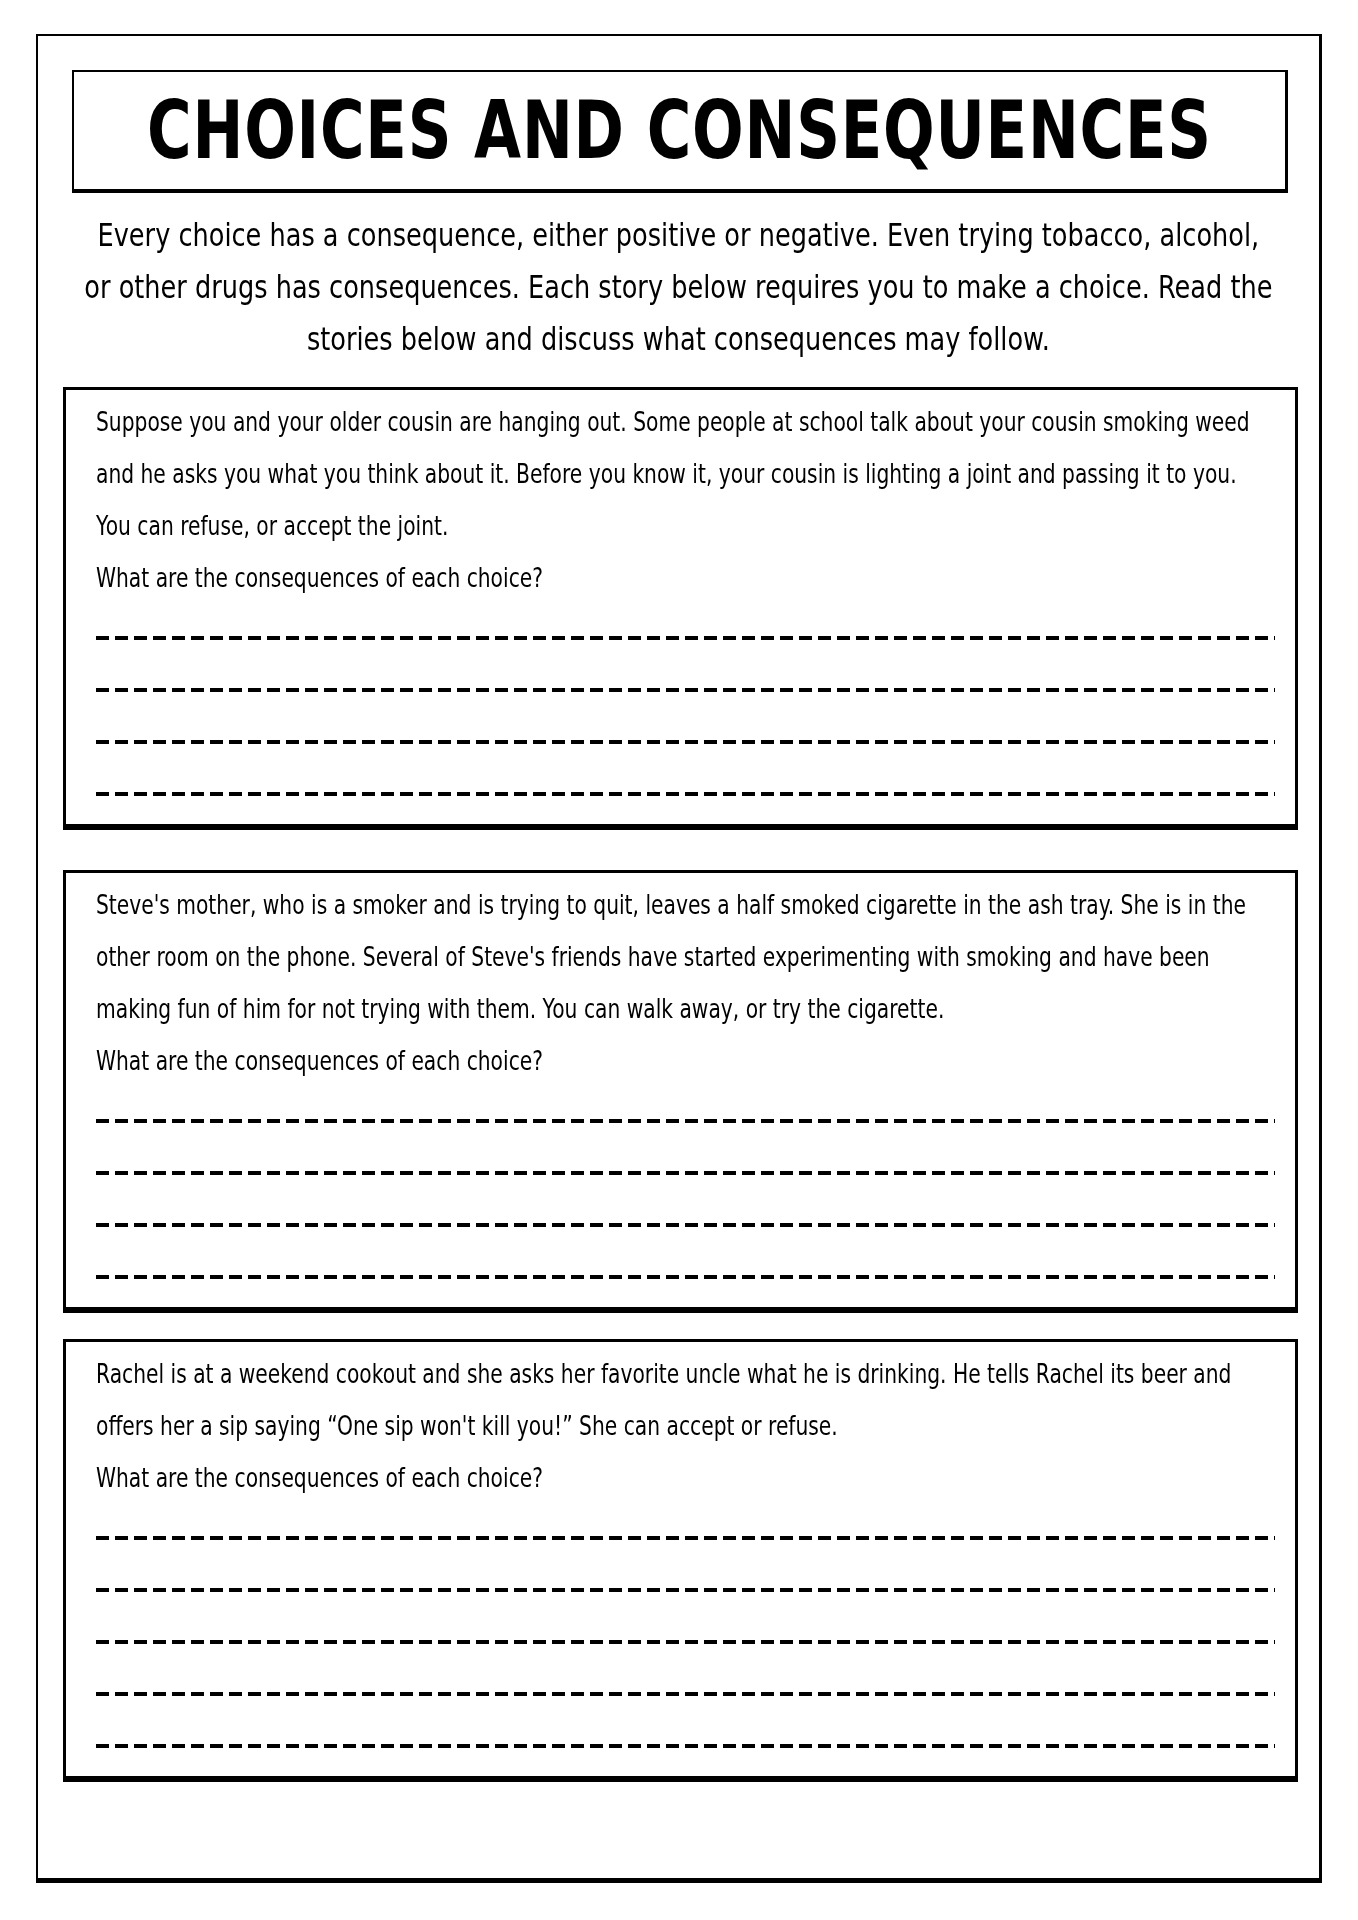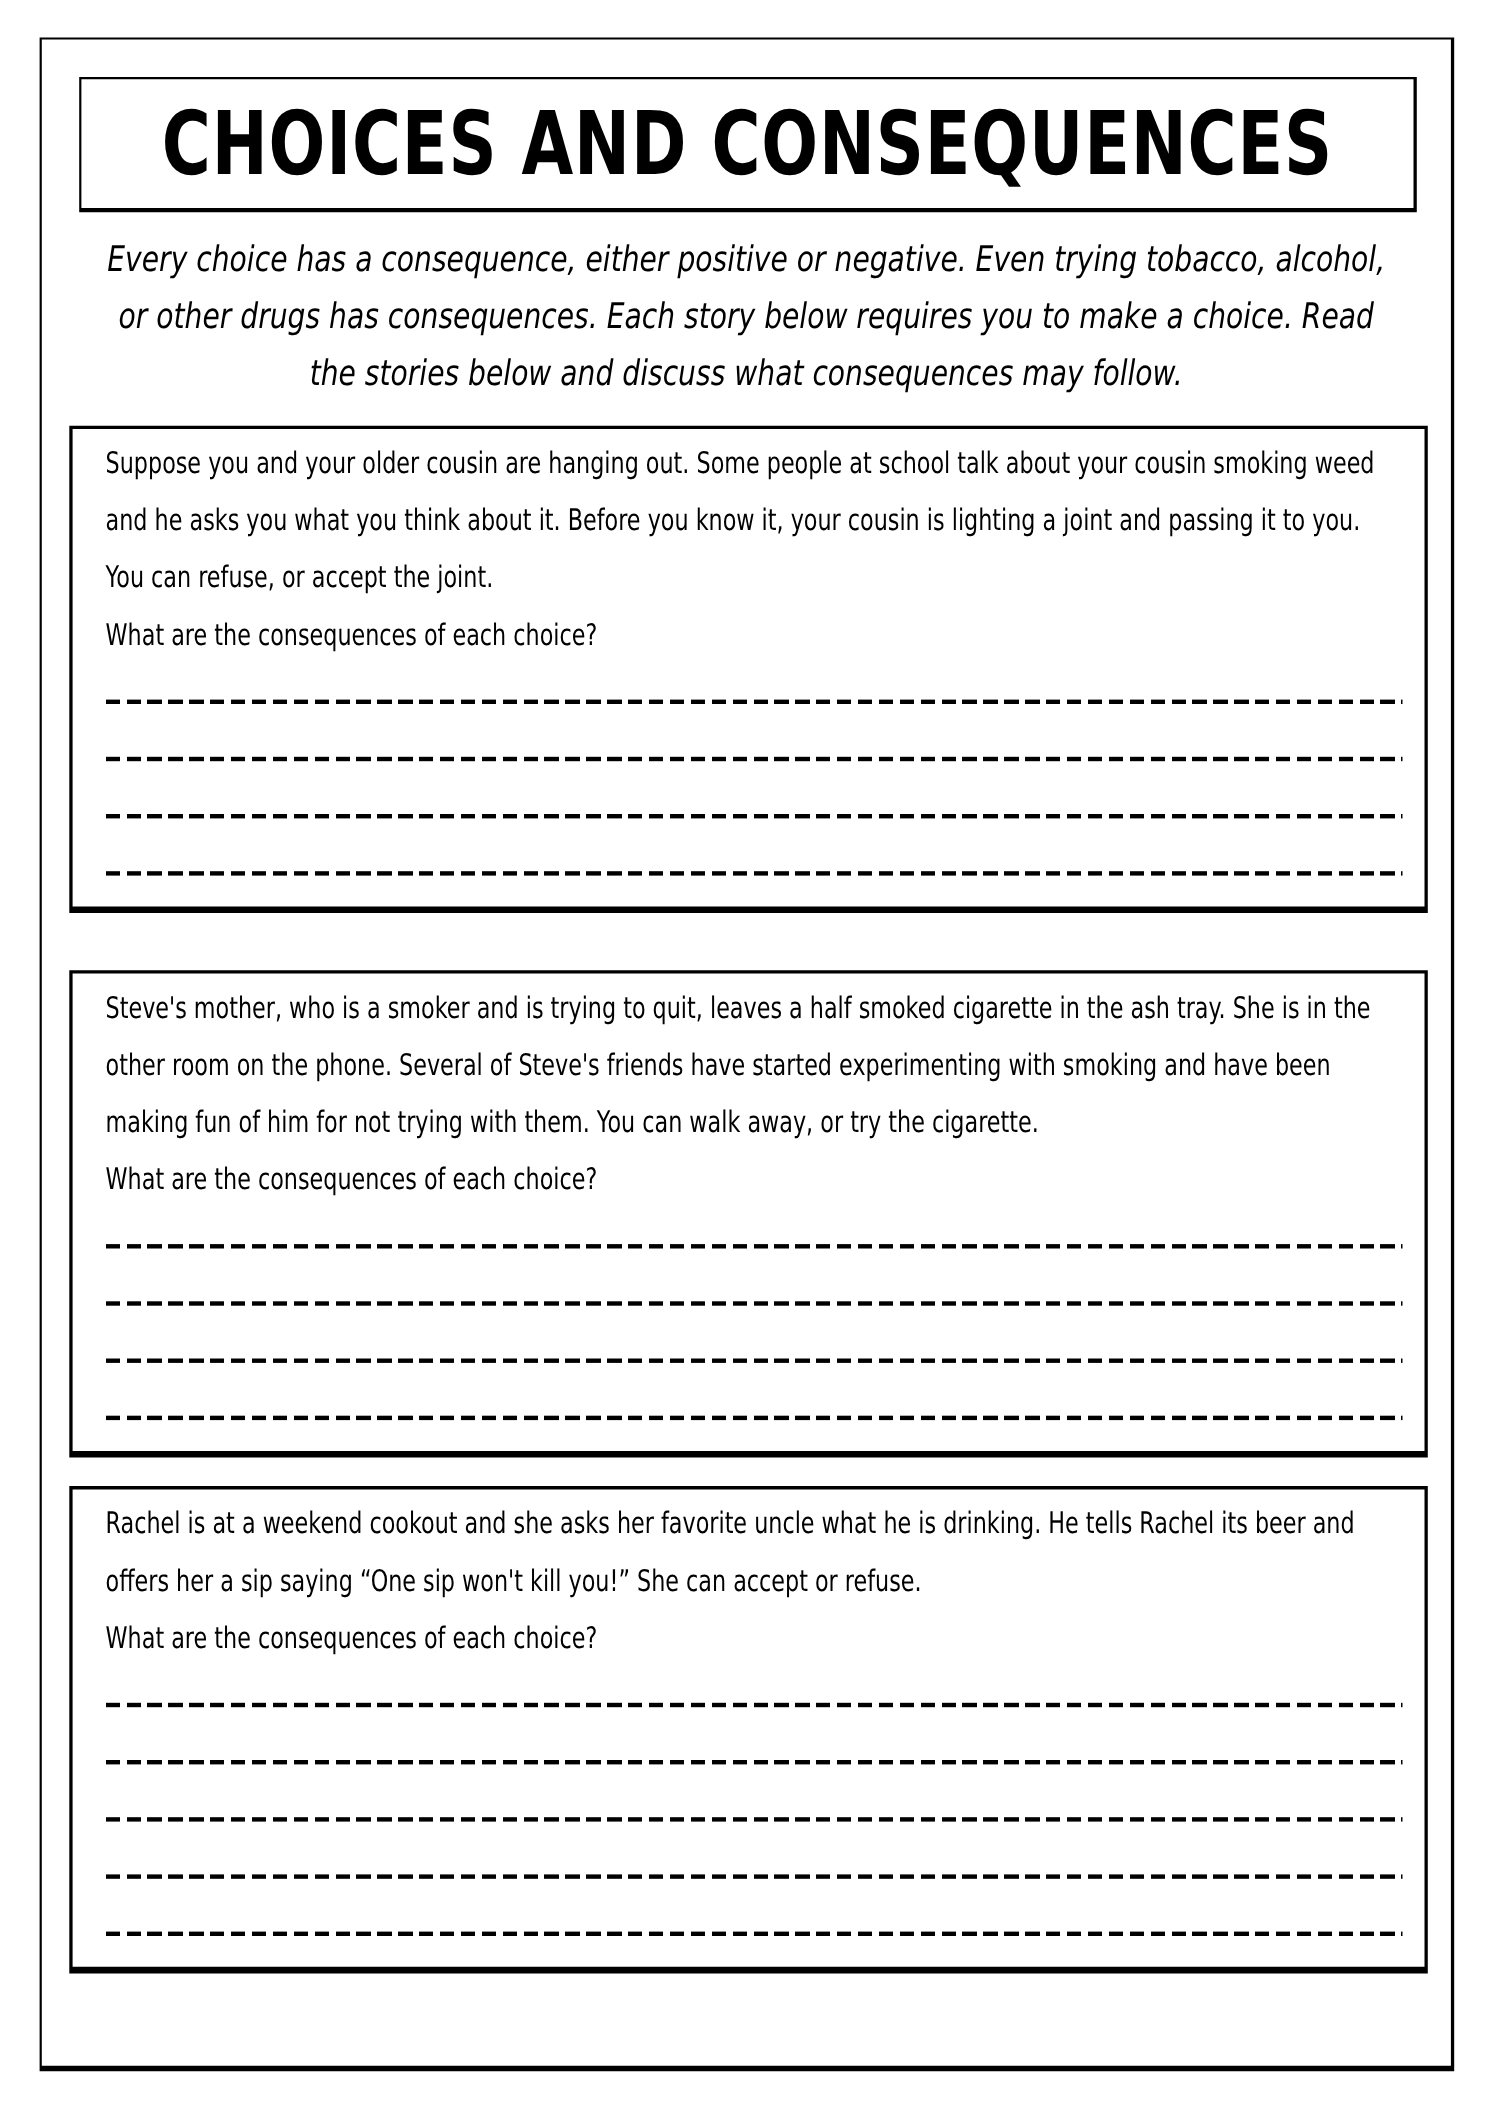--- a/index.html
+++ b/index.html
@@ -50,40 +50,39 @@
     transform-origin:50% 50%;
   }
 
   
   .intro{
     margin:16px 45px 22px 45px;
     font-size:32px;
     line-height:52px;
     text-align:center;
     width:calc(100% - 90px);
-    font-style:italic;
   }
   .intro .squeeze-block{
     display:block;
     width:125%;
     margin-left:-12.5%;
     transform:scaleX(0.8);
     transform-origin:50% 0;
   }
 
   
   .story-box{
     margin:0 21px 0 25px;
     border:3px solid var(--ink);
     border-bottom-width:6px;
     padding:6px 20px 4px 30px;
     background:var(--paper);
     overflow:hidden;
   }
-  .story-box + .story-box{ margin-top:52px; }
+  .story-box + .story-box{ margin-top:40px; }
   .story-box.last{ margin-top:26px; }
 
   .story, .question{
     margin:0; padding:0;
     font-size:27px;
     line-height:52px;
     width:133.33%;
     transform:scaleX(0.75);
     transform-origin:0 0;
   }

